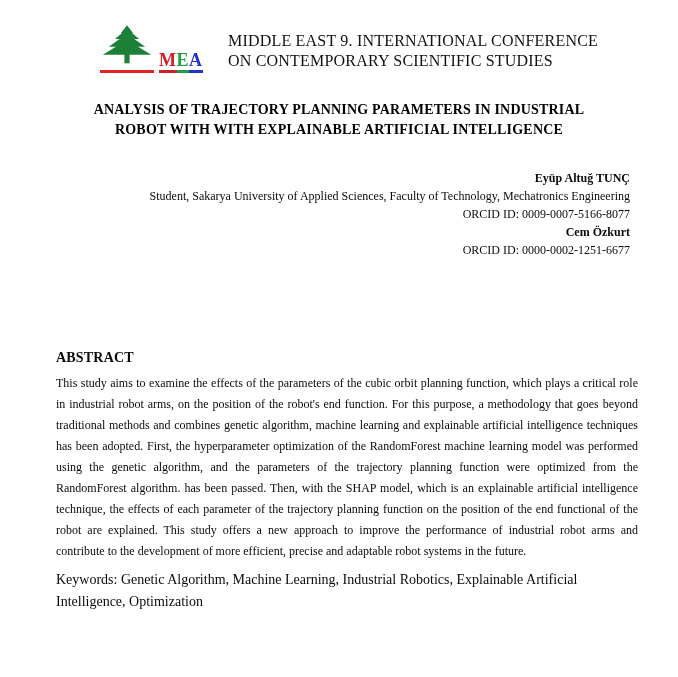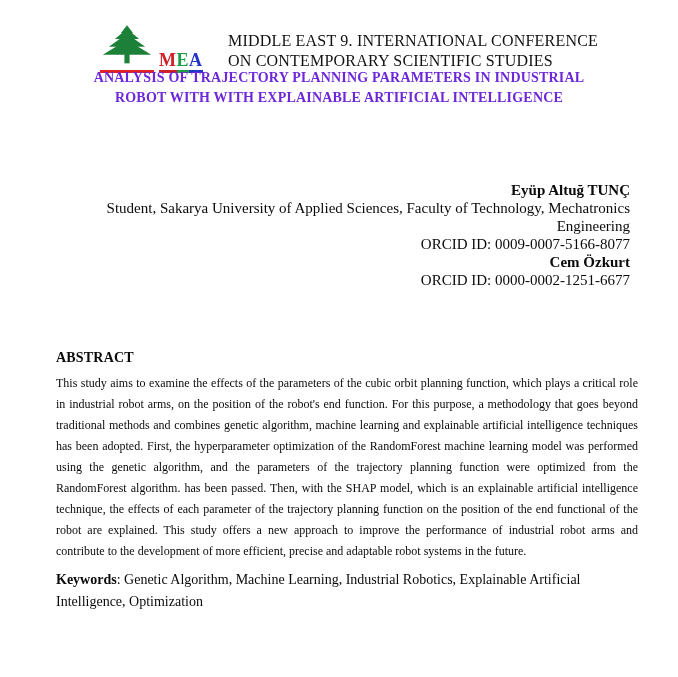--- a/index.html
+++ b/index.html
@@ -44,37 +44,37 @@
     line-height: 20px;
     letter-spacing: 0.2px;
     color: #111111;
   }
 
   
   .paper-title {
     position: absolute;
     left: 48px;
     right: 48px;
-    top: 68px;
+    top: 100px;
     text-align: center;
     font-weight: bold;
     font-size: 14px;
     line-height: 20px;
     letter-spacing: 0.2px;
-    color: #6d28d9;
+    color: #000000;
   }
 
   
   .authors {
     position: absolute;
     left: 48px;
-    top: 181px;
+    top: 169px;
     width: 582px;
     text-align: right;
-    font-size: 15px;
+    font-size: 12px;
     line-height: 18px;
     color: #0a0a0a;
   }
   .author-name { font-weight: bold; }
 
   
   .main-text {
     position: absolute;
     left: 48px;
     top: 349px;
@@ -93,21 +93,21 @@
     font-size: 12px;
     line-height: 21px;
     text-align: justify;
   }
   .keywords {
     margin-top: 7px;
     font-size: 14px;
     line-height: 22px;
     text-align: left;
   }
-  .keywords-label { font-weight: bold; }
+  .keywords-label { font-weight: normal; }
 </style>
 </head>
 <body>
 
 <div class="page">
 
   <div class="logo-block">
     <div class="tree-wrap">
       <svg width="52" height="44" viewBox="0 0 60 50" style="fill: rgb(29, 128, 56);">
         <polygon points="30,1 37,10 23,10"></polygon>

